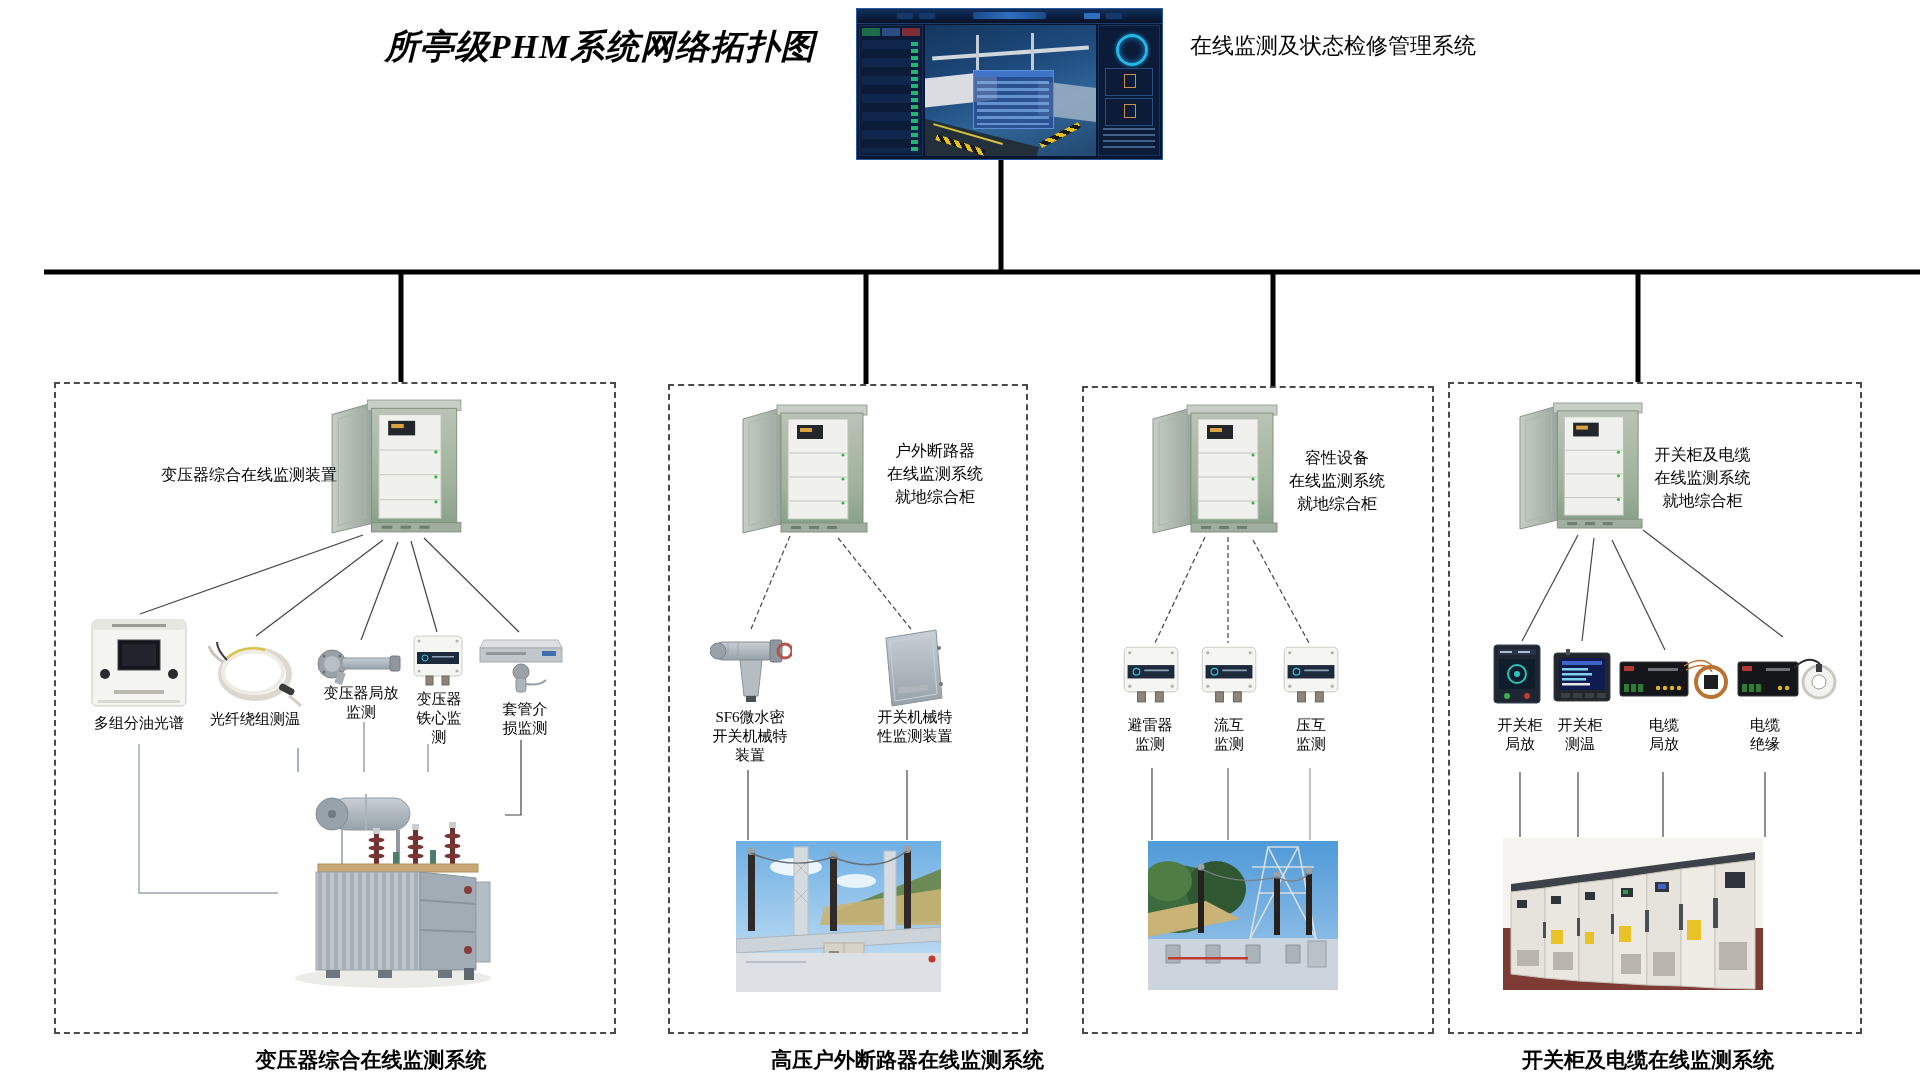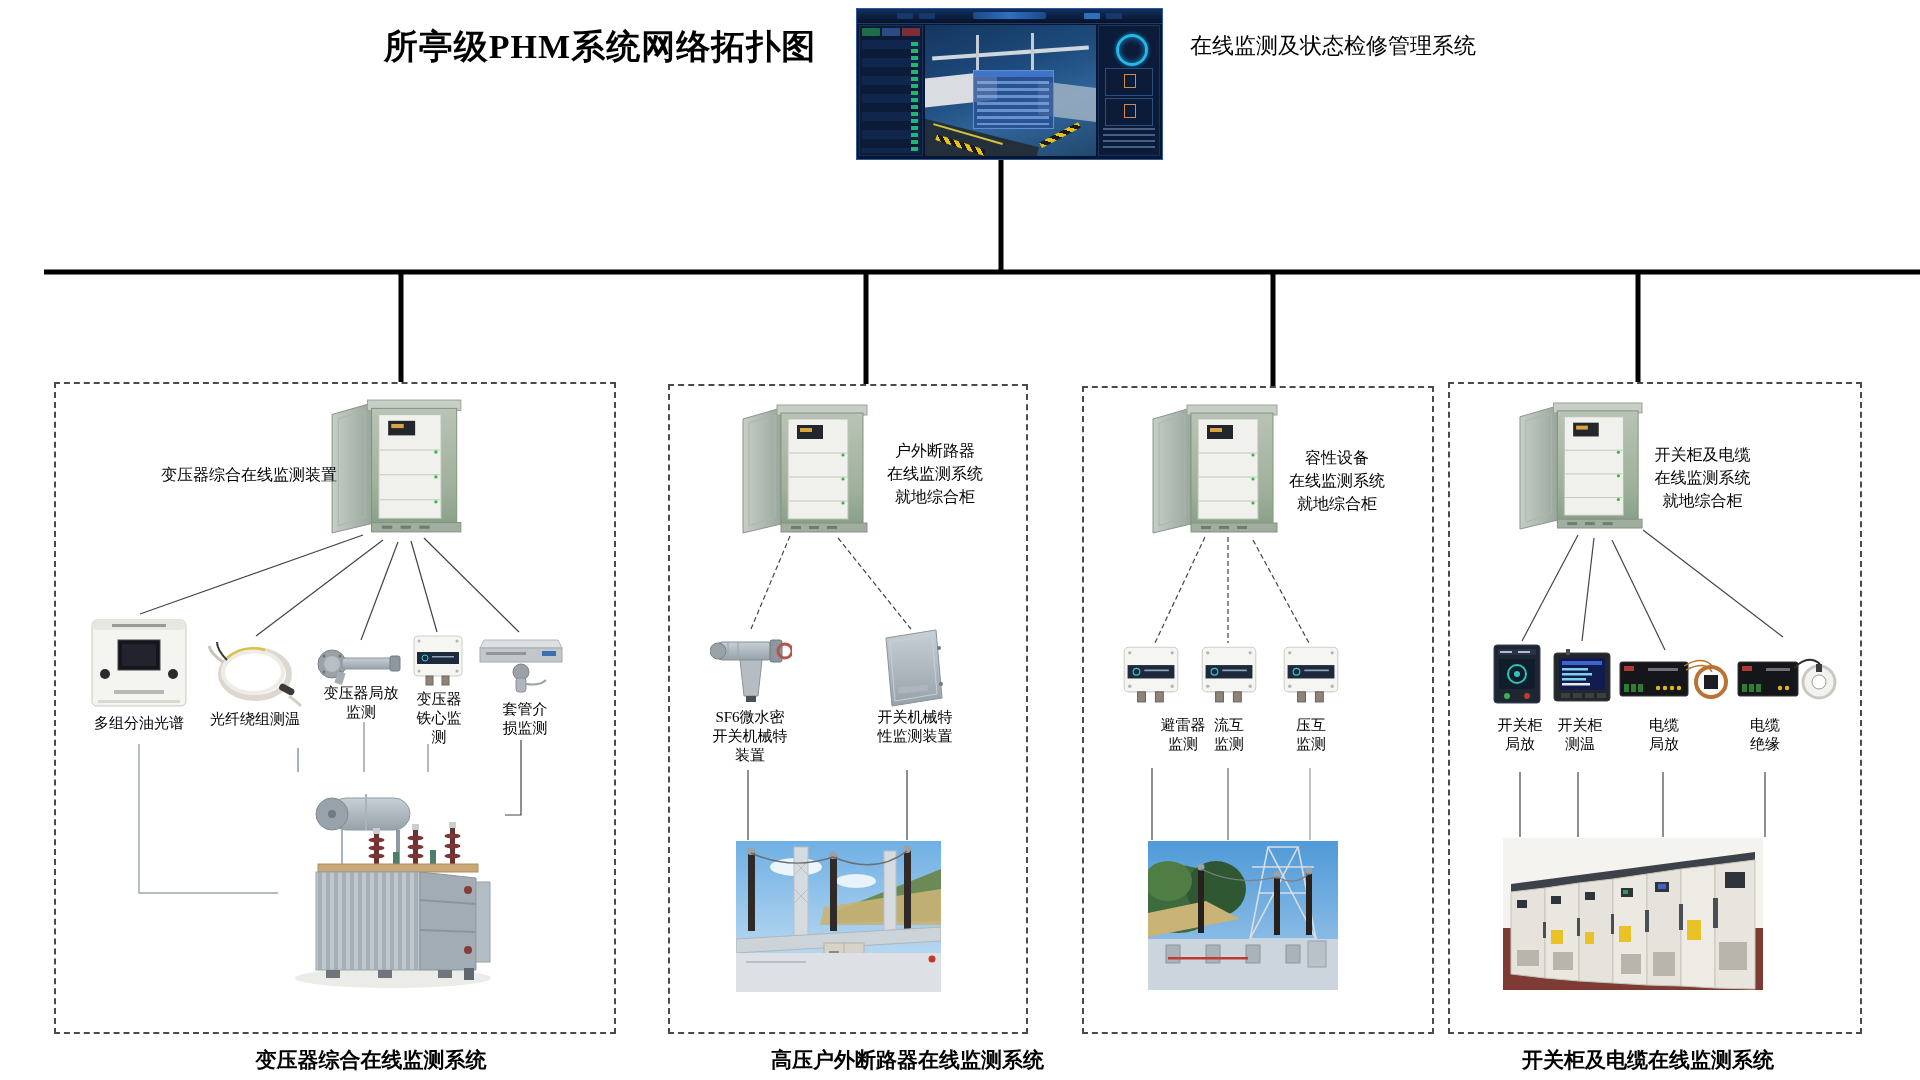--- a/index.html
+++ b/index.html
@@ -1,19 +1,19 @@
 <!DOCTYPE html>
 <html><head>
 <meta charset="utf-8">
 <style>
   html,body{margin:0;padding:0;background:#ffffff;}
   #stage{position:relative;width:1920px;height:1080px;background:#ffffff;overflow:hidden;
          font-family:"Liberation Serif","DejaVu Serif",serif;color:#000;}
   .abs{position:absolute;}
-  #title{font-size:34px;font-weight:bold;letter-spacing:1px;text-align:center;}
+  #title{font-size:34px;font-weight:bold;letter-spacing:1px;text-align:center;font-style:italic;}
   .sys-label{font-size:22px;text-align:left;}
   .dashed-box{border:2px dashed #4a4a4a;}
   .caption{font-size:21px;font-weight:bold;text-align:center;}
   .cab-label{font-size:16px;text-align:center;white-space:pre-line;line-height:23px;}
   .dev-label{font-size:15px;text-align:center;white-space:pre-line;line-height:19px;}
   svg{display:block;}
   
   .monitor{background:#0a1630;border:1px solid #2a5a9c;box-sizing:border-box;}
   .m-header{position:absolute;left:0;top:0;right:0;height:14px;background:linear-gradient(#11305e,#081228);border-bottom:1px solid #1d3c6e;}
   .m-header .m-title{position:absolute;left:38%;top:3px;width:24%;height:7px;background:linear-gradient(90deg,#1b4a8a,#2f6fc0,#1b4a8a);border-radius:2px;}
@@ -397,21 +397,21 @@
   <svg class="abs" style="left:1150px;top:403px;" width="132" height="132" viewBox="0 0 130 132">
       <use href="#sym-cabinet"></use>
     </svg>
   <div class="cab-label abs" style="left:1252px;top:446px;width:170px;">容性设备
 在线监测系统
 就地综合柜</div>
 
   <svg class="abs" style="left:1122px;top:645px;" width="58" height="58" viewBox="0 0 52 52">
       <use href="#sym-transmitter"></use>
     </svg>
-  <div class="dev-label abs" style="left:1150px;top:716px;width:66px;">避雷器
+  <div class="dev-label abs" style="left:1117px;top:716px;width:66px;">避雷器
 监测</div>
 
   <svg class="abs" style="left:1200px;top:645px;" width="58" height="58" viewBox="0 0 52 52">
       <use href="#sym-transmitter"></use>
     </svg>
   <div class="dev-label abs" style="left:1199px;top:716px;width:60px;">流互
 监测</div>
 
   <svg class="abs" style="left:1282px;top:645px;" width="58" height="58" viewBox="0 0 52 52">
       <use href="#sym-transmitter"></use>

